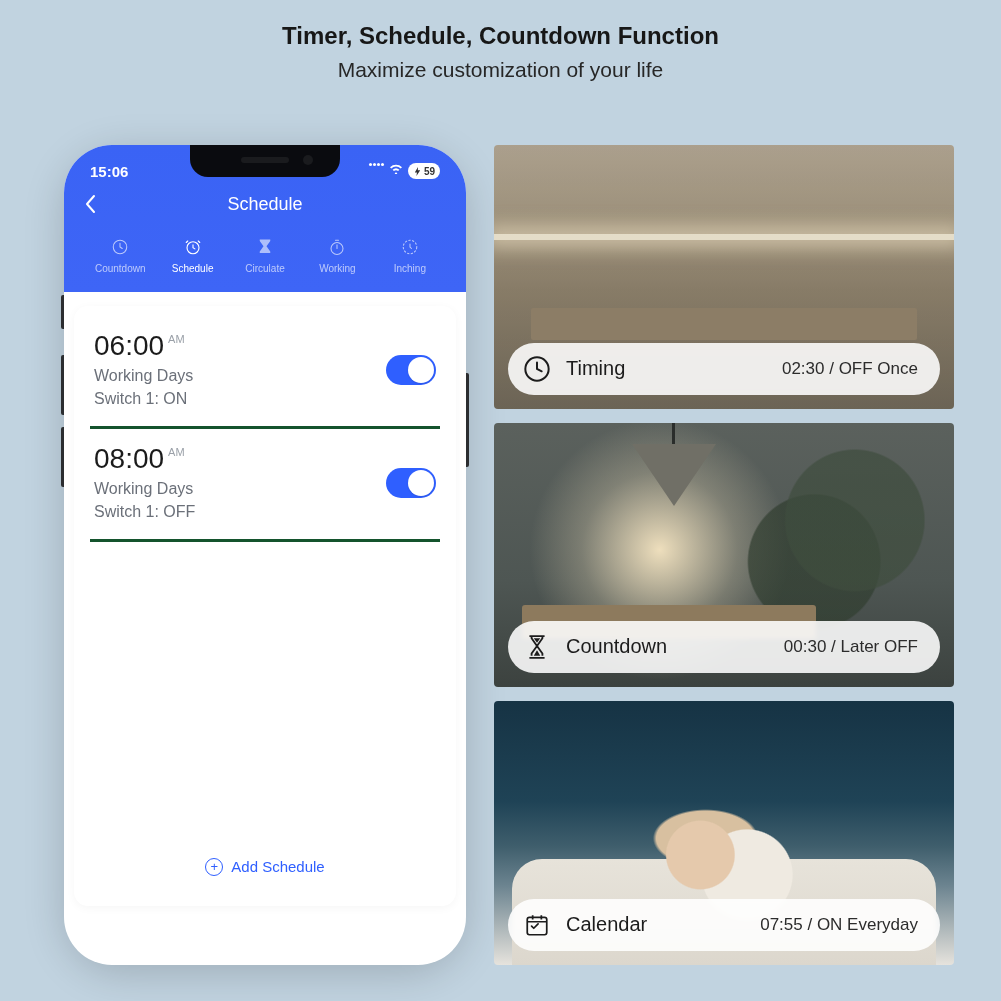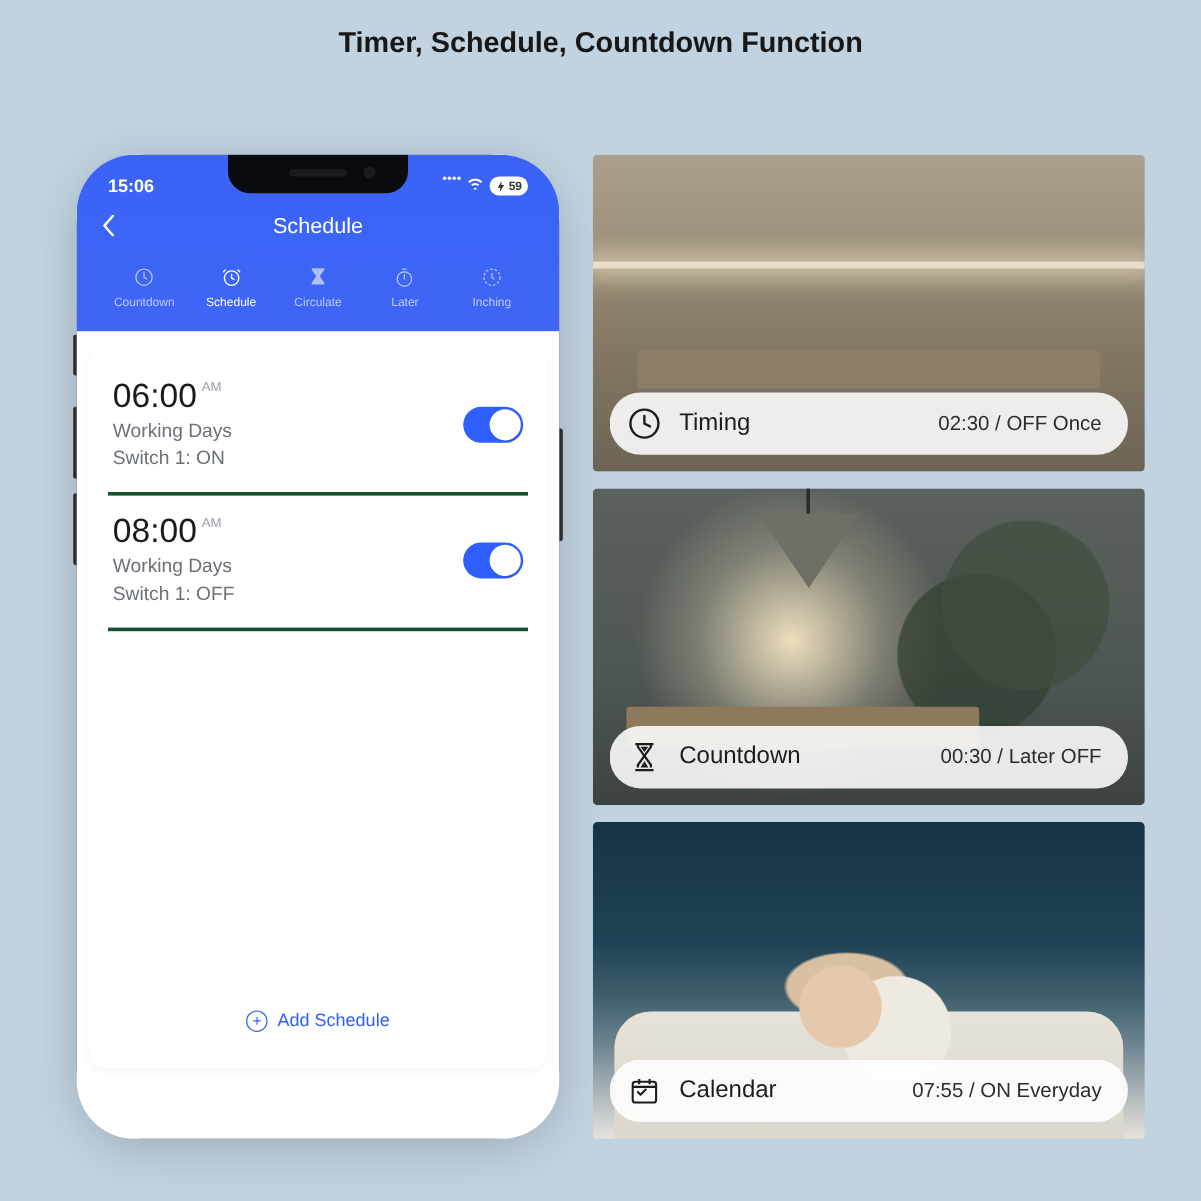--- a/index.html
+++ b/index.html
@@ -251,20 +251,21 @@
   position:absolute; left:4%; right:4%; bottom:0; height:40%;
   background:linear-gradient(180deg,#e7e3da,#dcd7cd);
   border-radius:30px 30px 0 0;
 }
 </style>
 </head>
 <body>
 
 <div class="page">
   <div class="headline">Timer, Schedule, Countdown Function</div>
+  <div class="subhead">Maximize customization of your life</div>
 
   <div class="content-row">
 
     <div class="phone">
       <div class="phone-btn-left b1"></div>
       <div class="phone-btn-left b2"></div>
       <div class="phone-btn-left b3"></div>
       <div class="phone-btn-right"></div>
 
       <div class="screen">
@@ -330,21 +331,21 @@
               </span>
               <span>Circulate</span>
             </div>
             <div class="tab-itm">
               <span class="tab-icon">
                 <svg width="18" height="18" viewBox="0 0 24 24">
                     <circle cx="12" cy="14" r="8" fill="none" stroke="currentColor" stroke-width="1.4"></circle>
                     <path d="M12 14V9M10 3h4" fill="none" stroke="currentColor" stroke-width="1.4" stroke-linecap="round"></path>
                   </svg>
               </span>
-              <span>Later</span>
+              <span>Working</span>
             </div>
             <div class="tab-itm">
               <span class="tab-icon">
                 <svg width="18" height="18" viewBox="0 0 24 24">
                     <circle cx="12" cy="12" r="9" fill="none" stroke="currentColor" stroke-width="1.4" stroke-dasharray="3 2"></circle>
                     <path d="M12 8v4l2 2" fill="none" stroke="currentColor" stroke-width="1.4" stroke-linecap="round"></path>
                   </svg>
               </span>
               <span>Inching</span>
             </div>

